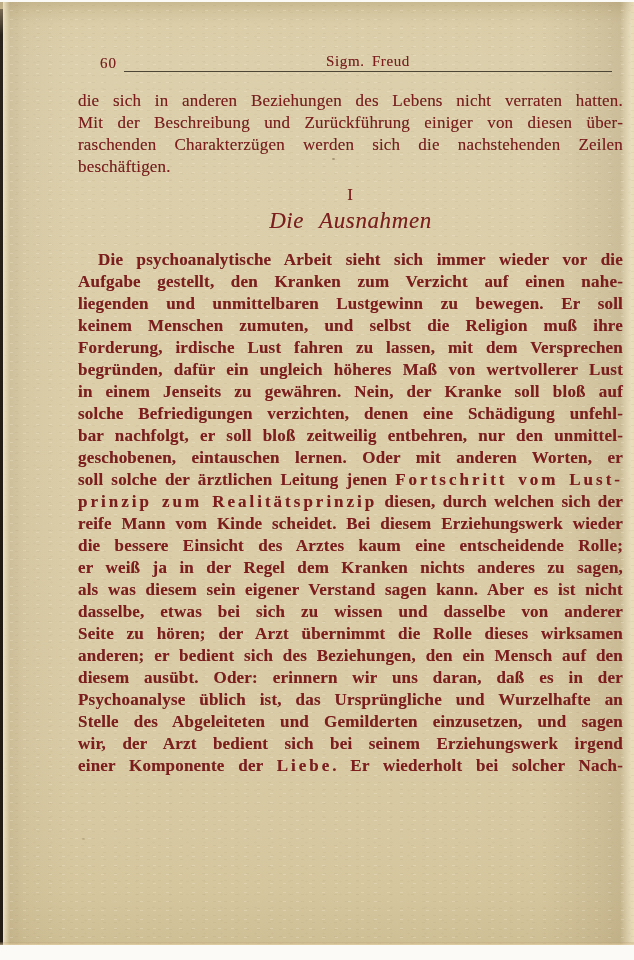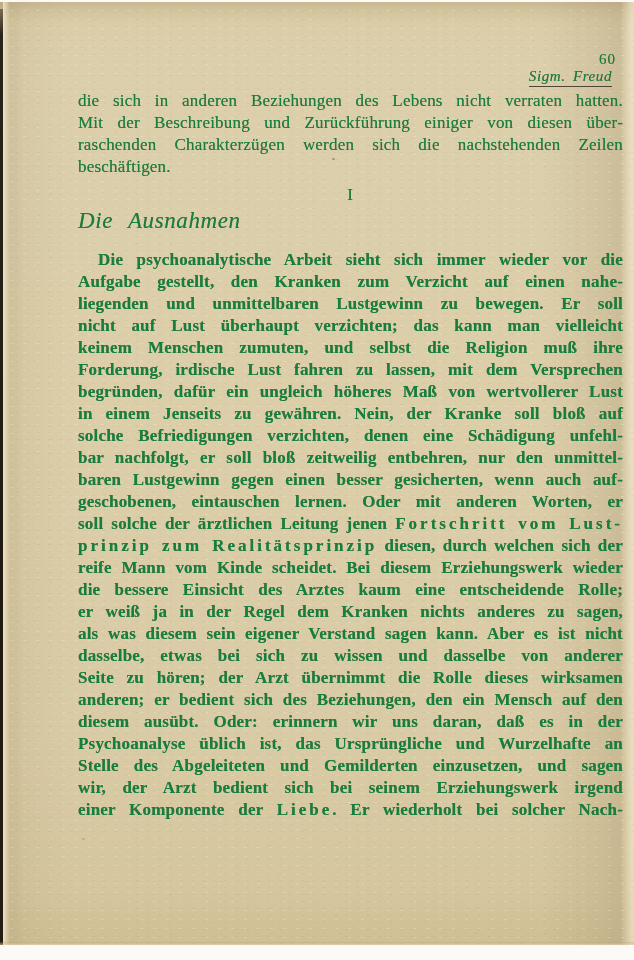--- a/index.html
+++ b/index.html
@@ -43,41 +43,41 @@
     background:linear-gradient(180deg,rgba(156,124,80,.22),rgba(236,217,176,.6));
   }
   .specks{position:absolute;left:332px;top:158px;width:3px;height:2px;border-radius:50%;
     background:rgba(94,78,50,.45);
     box-shadow:-190px 362px 0 -1px rgba(94,78,50,.30),
       118px 330px 0 -1px rgba(94,78,50,.28),
       -250px 680px 0 0 rgba(94,78,50,.22),
       205px 540px 0 -1px rgba(94,78,50,.26),
       60px 748px 0 -1px rgba(94,78,50,.20),
       -80px 60px 0 -1px rgba(94,78,50,.25);}
-  .ink{color:#15803d;text-shadow:0 0 .5px rgba(67,61,49,.55);flex-direction:column;}
+  .ink{color:#7f1d1d;text-shadow:0 0 .5px rgba(67,61,49,.55);}
   .header{
     position:absolute;left:78px;width:545px;top:50px;height:22px;
     display:flex;align-items:flex-end;font-size:15px;
   }
   .folio{padding-left:22px;margin-right:7px;line-height:18px;letter-spacing:1px;}
   .rule-area{
     flex:1;margin-right:11px;border-bottom:1.6px solid #4d4536;
     display:flex;justify-content:center;align-items:flex-end;height:100%;
   }
-  .running-head{font-style:italic;letter-spacing:.6px;word-spacing:3px;padding-bottom:1px;}
+  .running-head{letter-spacing:.6px;word-spacing:3px;padding-bottom:1px;}
   .block{position:absolute;left:78px;width:545px;font-size:17px;line-height:22px;}
   .line{text-align:justify;text-align-last:justify;white-space:normal;
     letter-spacing:.2px;height:22px;overflow:visible;}
   .line.left-last{text-align-last:left;}
   .line.indent{text-indent:20px;}
   .spread{letter-spacing:3px;}
   .section-number{position:absolute;left:78px;width:545px;top:185px;
     text-align:center;font-size:17px;line-height:20px;letter-spacing:1px;}
   .section-title{position:absolute;left:78px;width:545px;top:206px;
-    font-style:italic;font-size:23px;line-height:30px;
+    text-align:center;font-style:italic;font-size:23px;line-height:30px;
     letter-spacing:.6px;word-spacing:9px;}
   .p1{top:90px;}
   .p2{top:249px;font-weight:bold;}
 </style>
 </head>
 <body>
 
 <div class="scan">
   <div class="paper"></div>
   <div class="edge-left-dark"></div>
@@ -99,28 +99,26 @@
       <div class="line left-last"><span>beschäftigen.</span></div>
     </div>
 
   <div class="section-number ink">I</div>
   <div class="section-title ink">Die Ausnahmen</div>
 
   <div class="block p2 ink">
       <div class="line indent"><span>Die psychoanalytische Arbeit sieht sich immer wieder vor die</span></div>
       <div class="line"><span>Aufgabe gestellt, den Kranken zum Verzicht auf einen nahe-</span></div>
       <div class="line"><span>liegenden und unmittelbaren Lustgewinn zu bewegen. Er soll</span></div>
-      <div class="line"><span>nicht auf Lust überhaupt verzichten; das kann man vielleicht</span></div>
       <div class="line"><span>keinem Menschen zumuten, und selbst die Religion muß ihre</span></div>
       <div class="line"><span>Forderung, irdische Lust fahren zu lassen, mit dem Versprechen</span></div>
       <div class="line"><span>begründen, dafür ein ungleich höheres Maß von wertvollerer Lust</span></div>
       <div class="line"><span>in einem Jenseits zu gewähren. Nein, der Kranke soll bloß auf</span></div>
       <div class="line"><span>solche Befriedigungen verzichten, denen eine Schädigung unfehl-</span></div>
       <div class="line"><span>bar nachfolgt, er soll bloß zeitweilig entbehren, nur den unmittel-</span></div>
-      <div class="line"><span>baren Lustgewinn gegen einen besser gesicherten, wenn auch auf-</span></div>
       <div class="line"><span>geschobenen, eintauschen lernen. Oder mit anderen Worten, er</span></div>
       <div class="line"><span>soll solche der ärztlichen Leitung jenen </span><span class="spread">Fortschritt vom Lust-</span></div>
       <div class="line"><span class="spread">prinzip zum Realitätsprinzip</span><span> diesen, durch welchen sich der</span></div>
       <div class="line"><span>reife Mann vom Kinde scheidet. Bei diesem Erziehungswerk wieder</span></div>
       <div class="line"><span>die bessere Einsicht des Arztes kaum eine entscheidende Rolle;</span></div>
       <div class="line"><span>er weiß ja in der Regel dem Kranken nichts anderes zu sagen,</span></div>
       <div class="line"><span>als was diesem sein eigener Verstand sagen kann. Aber es ist nicht</span></div>
       <div class="line"><span>dasselbe, etwas bei sich zu wissen und dasselbe von anderer</span></div>
       <div class="line"><span>Seite zu hören; der Arzt übernimmt die Rolle dieses wirksamen</span></div>
       <div class="line"><span>anderen; er bedient sich des Beziehungen, den ein Mensch auf den</span></div>

